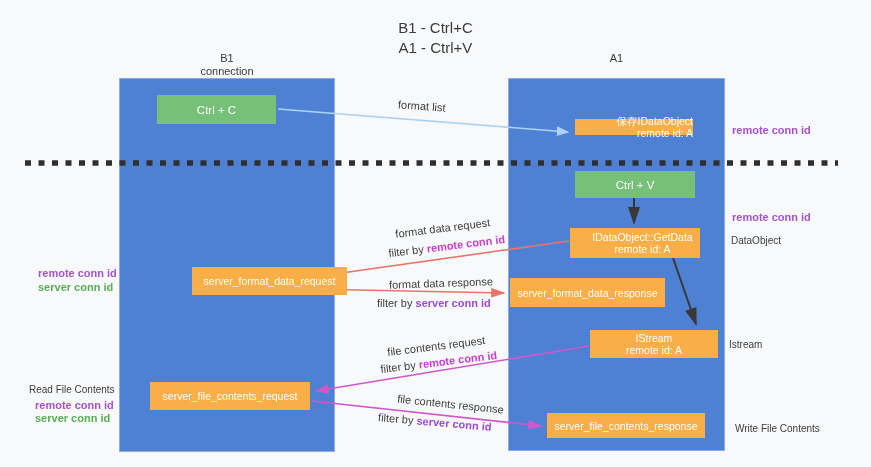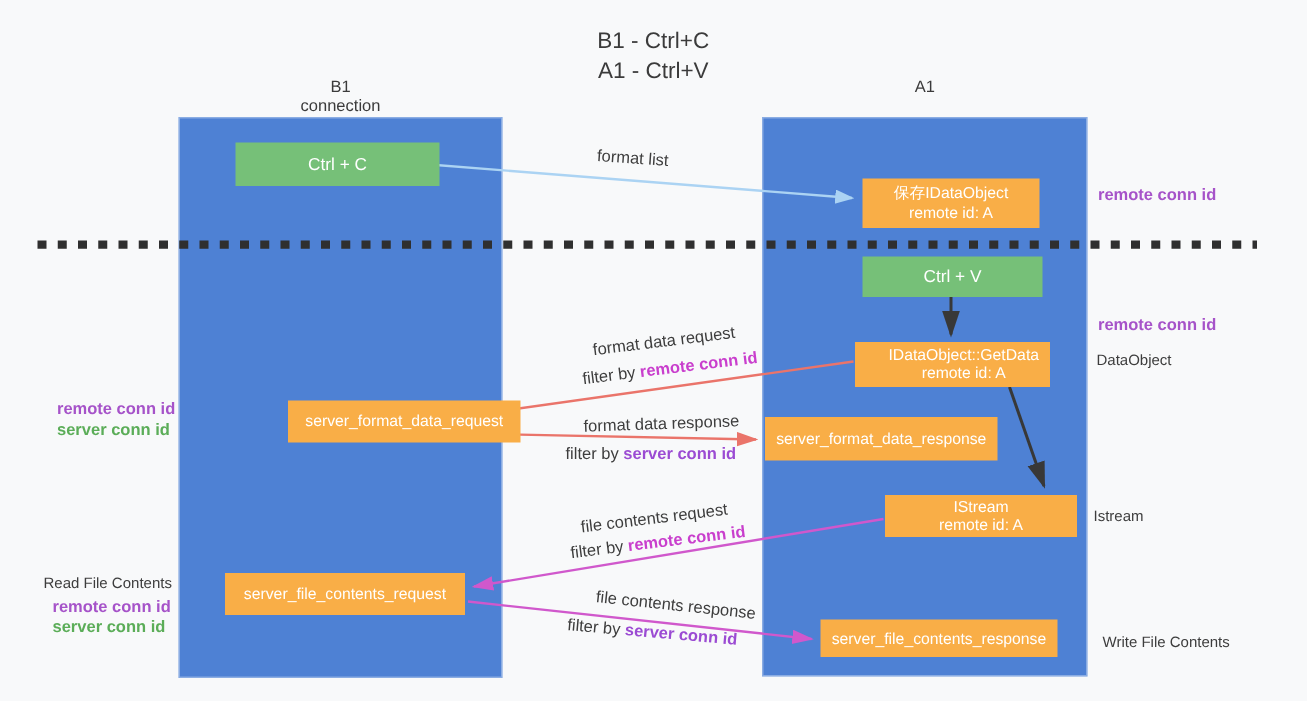--- a/index.html
+++ b/index.html
@@ -109,25 +109,25 @@
 
     <line x1="569" y1="241" x2="313" y2="277" stroke="#ea746a" stroke-width="1.6" marker-end="url(#ah-red)"></line>
 
     <line x1="309" y1="289" x2="504" y2="293" stroke="#ea746a" stroke-width="1.6" marker-end="url(#ah-red)"></line>
 
     <line x1="589" y1="346" x2="316" y2="391" stroke="#d058cc" stroke-width="1.6" marker-end="url(#ah-magenta)"></line>
 
     <line x1="312" y1="401" x2="541" y2="426" stroke="#d058cc" stroke-width="1.6" marker-end="url(#ah-magenta)"></line>
   </svg>
 
-  <div class="box green keybox" style="left:157px;top:95px;width:136px;height:29px;">
+  <div class="box green keybox" style="left:157px;top:95px;width:119px;height:29px;">
     <span>Ctrl + C</span>
   </div>
 
-  <div class="box orange" style="left:575px;top:119px;width:118px;height:33px;">
+  <div class="box orange" style="left:575px;top:119px;width:118px;height:16px;align-items:flex-end;">
     <span class="bl">保存IDataObject</span>
     <span class="bl">remote id: A</span>
   </div>
 
   <div class="box green keybox" style="left:575px;top:171px;width:120px;height:27px;">
     <span>Ctrl + V</span>
   </div>
 
   <div class="box orange" style="left:570px;top:228px;width:130px;height:30px;padding-left:15px;">
     <span class="bl">IDataObject::GetData</span>

